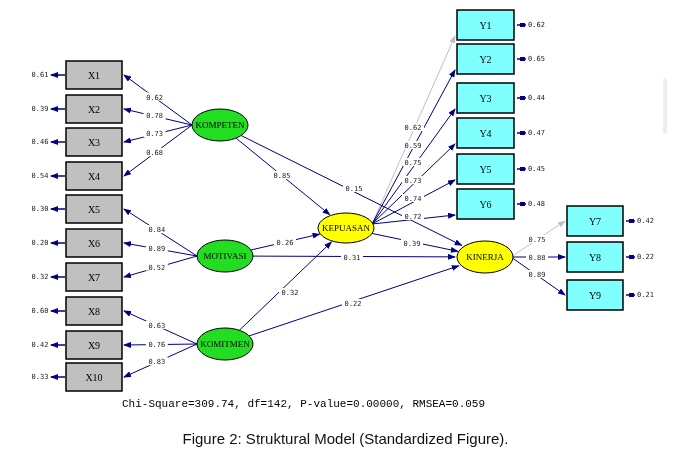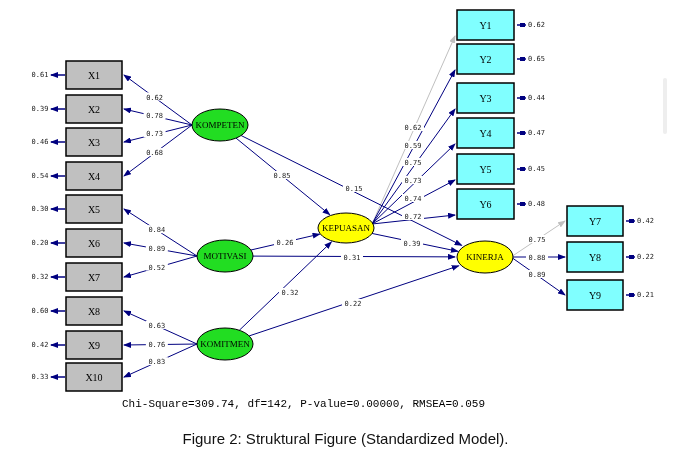--- a/index.html
+++ b/index.html
@@ -210,13 +210,13 @@
       <text x="290" y="295" class="num" text-anchor="middle">0.32</text>
       <rect x="342" y="299" width="22" height="8" fill="#fff"></rect>
       <text x="353" y="306" class="num" text-anchor="middle">0.22</text>
       <rect x="401" y="239" width="22" height="8" fill="#fff"></rect>
       <text x="412" y="246" class="num" text-anchor="middle">0.39</text>
     </g>
 </svg>
 
 <div class="scroll-hint"></div>
 <div class="fit">Chi-Square=309.74, df=142, P-value=0.00000, RMSEA=0.059</div>
-<div class="caption"><b>Figure 2:</b><span> Struktural Figure (Standardized Model).</span></div>
+<div class="caption"><b>Figure 2:</b><span> Struktural Model (Standardized Figure).</span></div>
 
 </body></html>

